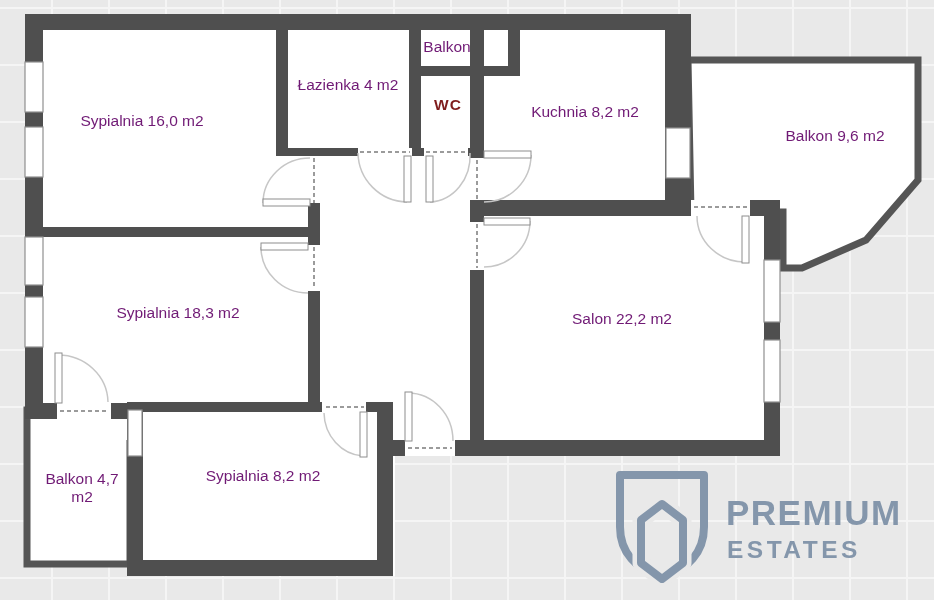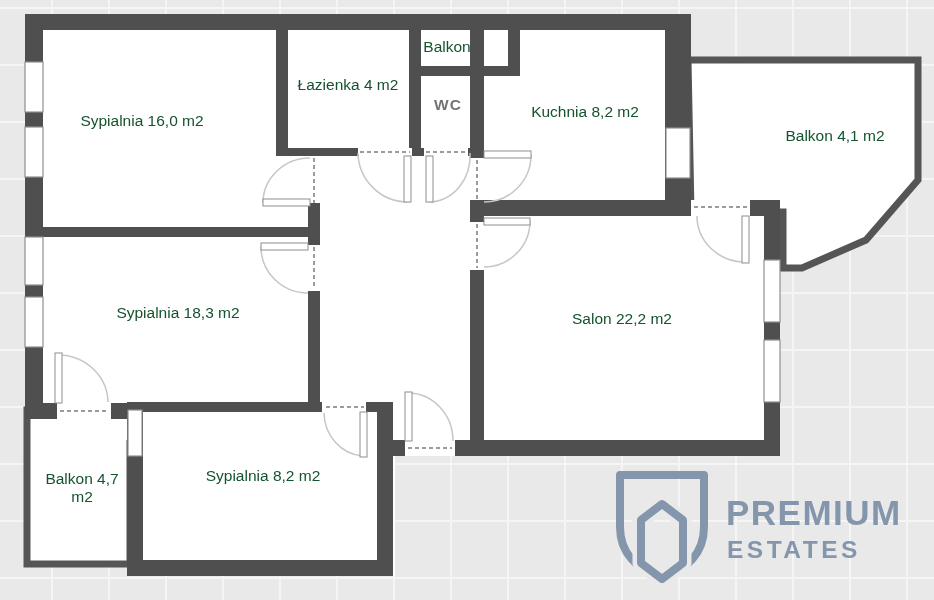--- a/index.html
+++ b/index.html
@@ -11,29 +11,29 @@
       linear-gradient(to right, #f5f5f5 2px, transparent 2px),
       linear-gradient(to bottom, #f5f5f5 2px, transparent 2px);
     background-size:57px 57px;
     background-position:51px 7px;
   }
   .stage{position:relative;width:934px;height:600px;}
   .stage svg{position:absolute;left:0;top:0;}
   .room-label{
     position:absolute;
     transform:translate(-50%,-50%);
-    color:#14532d;
+    color:#701a75;
     font-size:15.5px;
     line-height:1.15;
     text-align:center;
     white-space:nowrap;
     z-index:5;
   }
   .room-label.wrap{white-space:normal;width:92px;text-align:center;}
-  .room-label.wc{color:#737373;font-weight:bold;letter-spacing:1px;}
+  .room-label.wc{color:#7f1d1d;font-weight:bold;letter-spacing:1px;}
 </style>
 </head>
 <body>
 
 <div class="stage">
 
 <svg width="934" height="600" viewBox="0 0 934 600">
 
   <g>
     <path d="M688,60 L918,60 L918,180 L866,240 L802,268 L783,268 L783,212 L691,212 Z" fill="#ffffff" stroke="#555555" stroke-width="7" stroke-linejoin="miter"></path>
@@ -145,19 +145,19 @@
     <text x="114" y="55" font-size="35" font-weight="bold" letter-spacing="1.5" fill="#8496ab">PREMIUM</text>
     <text x="115" y="88" font-size="24.5" font-weight="bold" letter-spacing="3.5" fill="#8496ab">ESTATES</text>
   </g>
 </svg>
 
 <div class="room-label" style="left:142px;top:121px">Sypialnia 16,0 m2</div>
 <div class="room-label" style="left:348px;top:85px">Łazienka 4 m2</div>
 <div class="room-label" style="left:447px;top:47px">Balkon</div>
 <div class="room-label wc" style="left:448px;top:105px">WC</div>
 <div class="room-label" style="left:585px;top:112px">Kuchnia 8,2 m2</div>
-<div class="room-label" style="left:835px;top:136px">Balkon 4,1 m2</div>
+<div class="room-label" style="left:835px;top:136px">Balkon 9,6 m2</div>
 <div class="room-label" style="left:178px;top:313px">Sypialnia 18,3 m2</div>
 <div class="room-label" style="left:622px;top:319px">Salon 22,2 m2</div>
 <div class="room-label wrap" style="left:82px;top:488px">Balkon 4,7 m2</div>
 <div class="room-label" style="left:263px;top:476px">Sypialnia 8,2 m2</div>
 
 </div>
 
 </body></html>

